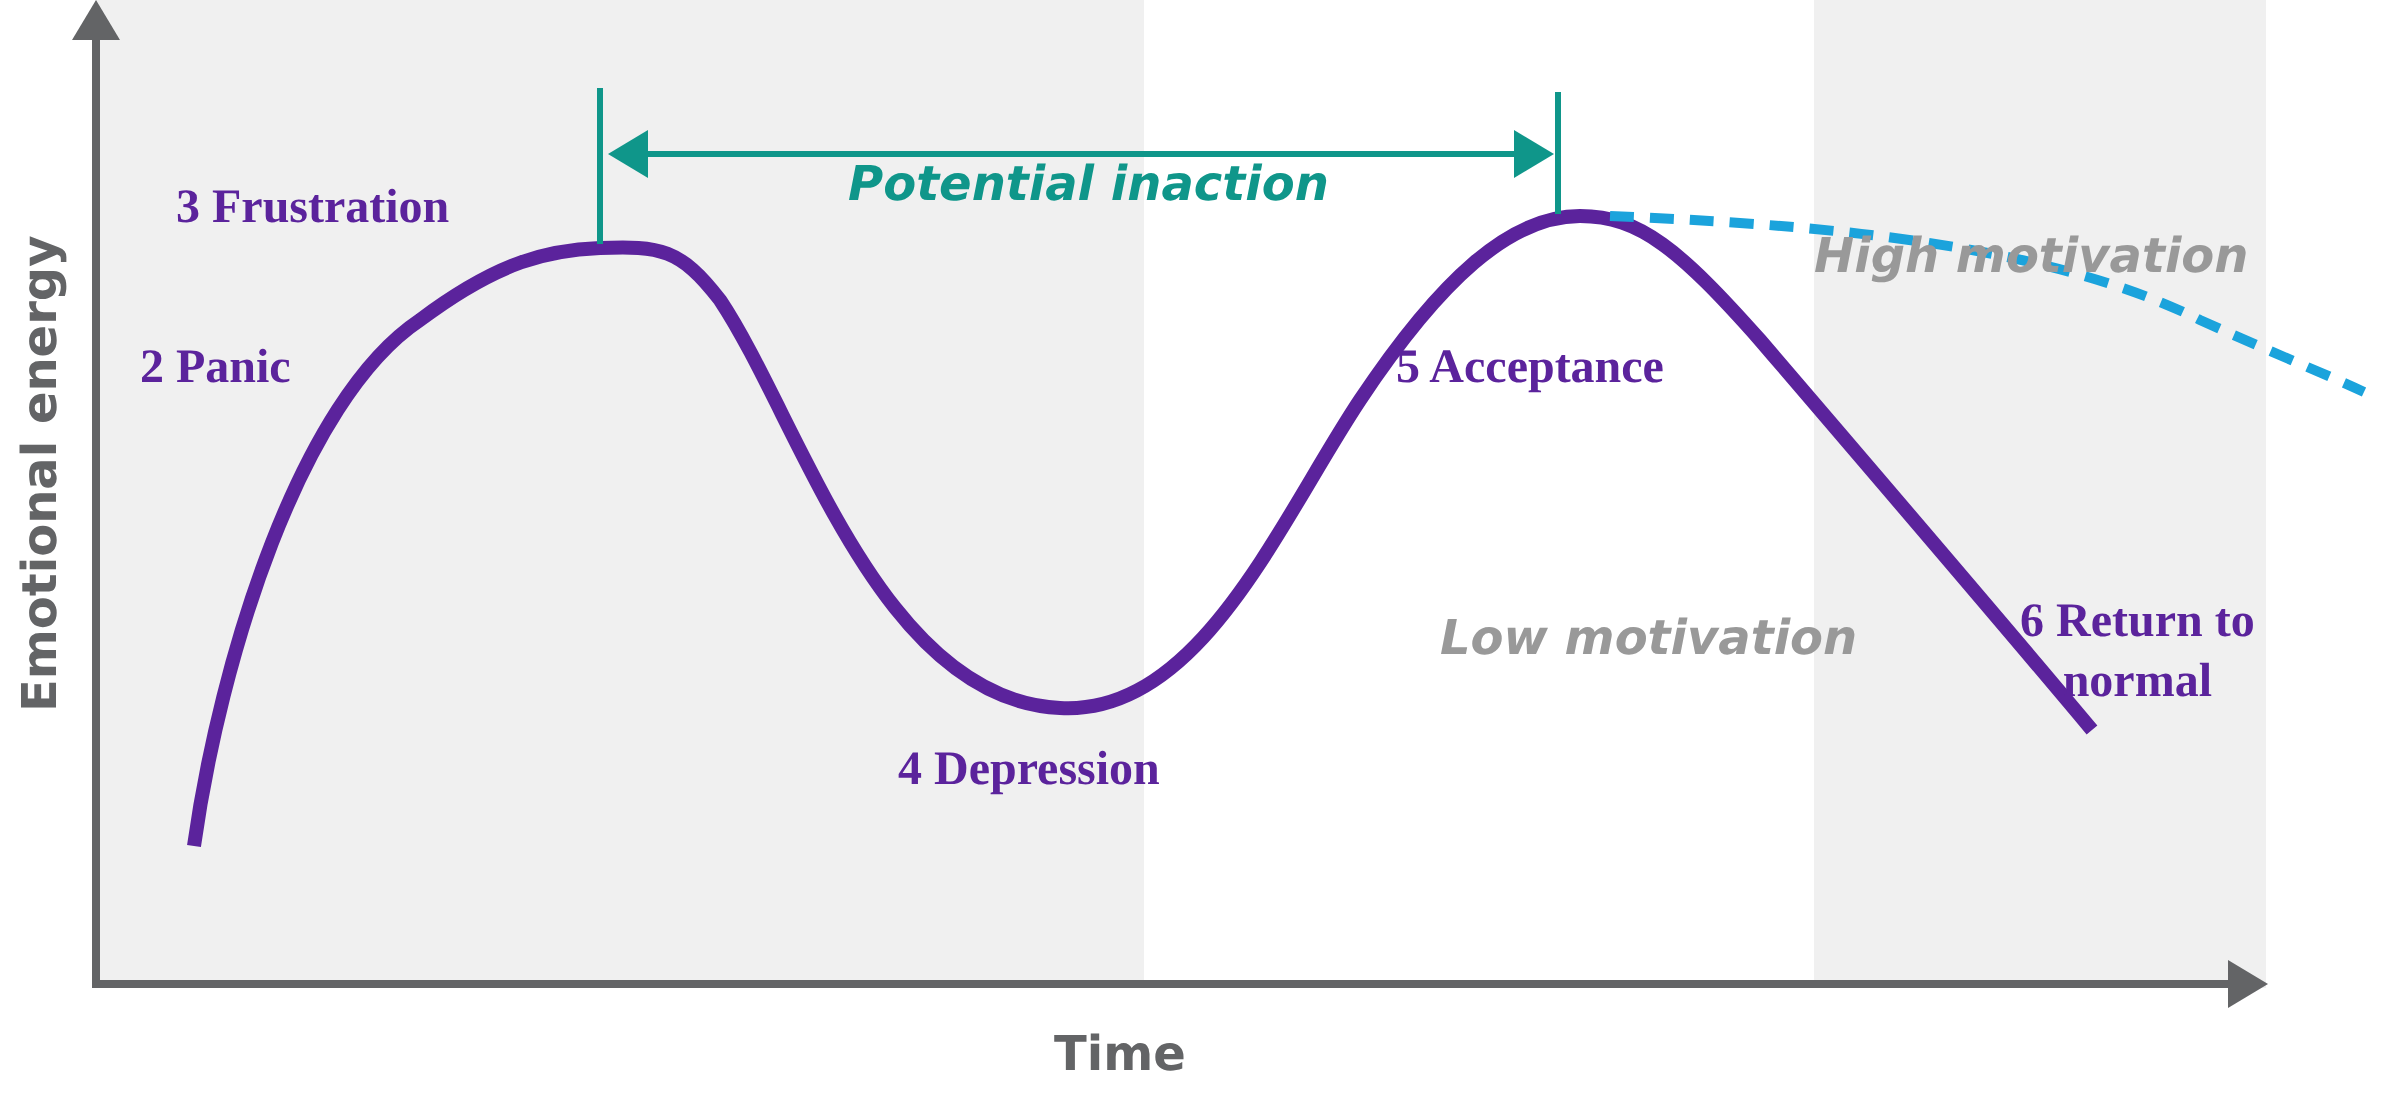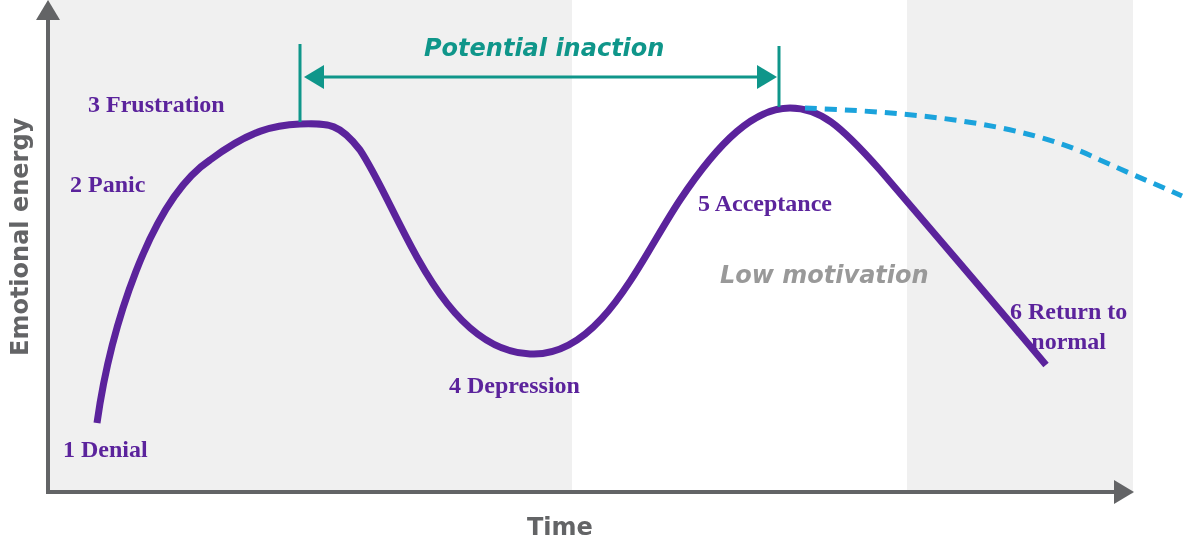--- a/index.html
+++ b/index.html
@@ -1,21 +1,21 @@
 <!DOCTYPE html>
 <html><head>
 <meta charset="utf-8">
 <style>
   html, body { margin: 0; padding: 0; background: #ffffff; }
   body { width: 1200px; height: 560px; position: relative; overflow: hidden;
          font-family: "DejaVu Sans", sans-serif; }
   .canvas { position: absolute; left: 0; top: 0; width: 1200px; height: 560px; }
   .band { position: absolute; background: #f0f0f0; }
   .lbl { position: absolute; font-weight: bold; color: #5b239c; font-size: 24px; white-space: nowrap; font-family: Liberation Serif, serif; }
-  .ital { position: absolute; font-style: italic; font-weight: bold; white-space: nowrap; }
+  .ital { position: absolute; font-style: italic; font-weight: bold; white-space: nowrap; margin-top: 44px; }
   .axis-label { position: absolute; font-weight: bold; color: #636466; font-size: 24px; white-space: nowrap; }
   svg { position: absolute; left: 0; top: 0; }
 </style>
 </head>
 <body>
 
 <div class="canvas">
 
   <div class="band" style="left:48px; top:0; width:524px; height:494px;"></div>
   <div class="band" style="left:907px; top:0; width:226px; height:494px;"></div>
@@ -39,28 +39,28 @@
 
     <path d="M805,108 C900,112 1020,120 1100,160 C1140,178 1165,188 1182,196" fill="none" stroke="#1ba3dc" stroke-width="5" stroke-dasharray="12,8"></path>
 
     <line x1="300" y1="44" x2="300" y2="122" stroke="#0f968a" stroke-width="3"></line>
     <line x1="779" y1="46" x2="779" y2="107" stroke="#0f968a" stroke-width="3"></line>
     <line x1="318" y1="77" x2="760" y2="77" stroke="#0f968a" stroke-width="3"></line>
     <polygon points="304,77 324,65 324,89" fill="#0f968a"></polygon>
     <polygon points="777,77 757,65 757,89" fill="#0f968a"></polygon>
   </svg>
 
-  <div class="lbl" style="left:63px; top:436px;">1 Denial</div>
   <div class="lbl" style="left:70px; top:171px;">2 Panic</div>
   <div class="lbl" style="left:88px; top:91px;">3 Frustration</div>
   <div class="lbl" style="left:449px; top:372px;">4 Depression</div>
-  <div class="lbl" style="left:698px; top:190px;text-align:center;">5 Acceptance</div>
+  <div class="lbl" style="left:698px; top:171px;text-align:center;">5 Acceptance</div>
   <div class="lbl" style="left:1010px; top:272px; text-align:center; line-height:30px;margin-top:24px;">
     <div>6 Return to</div>
     <div>normal</div>
   </div>
 
   <div class="ital" style="left:424px; top:34px; font-size:24px; color:#0f968a;">Potential inaction</div>
+  <div class="ital" style="left:907px; top:70px; font-size:24px; color:#999999;">High motivation</div>
   <div class="ital" style="left:720px; top:261px; font-size:24px; color:#999999;">Low motivation</div>
 
   <div class="axis-label" style="left:503px; top:513px;margin-left:24px;">Time</div>
   <div class="axis-label" style="left:-90px; top:232px; transform: rotate(-90deg); transform-origin: center; width:220px; text-align:center;">Emotional energy</div>
 </div>
 
 </body></html>

